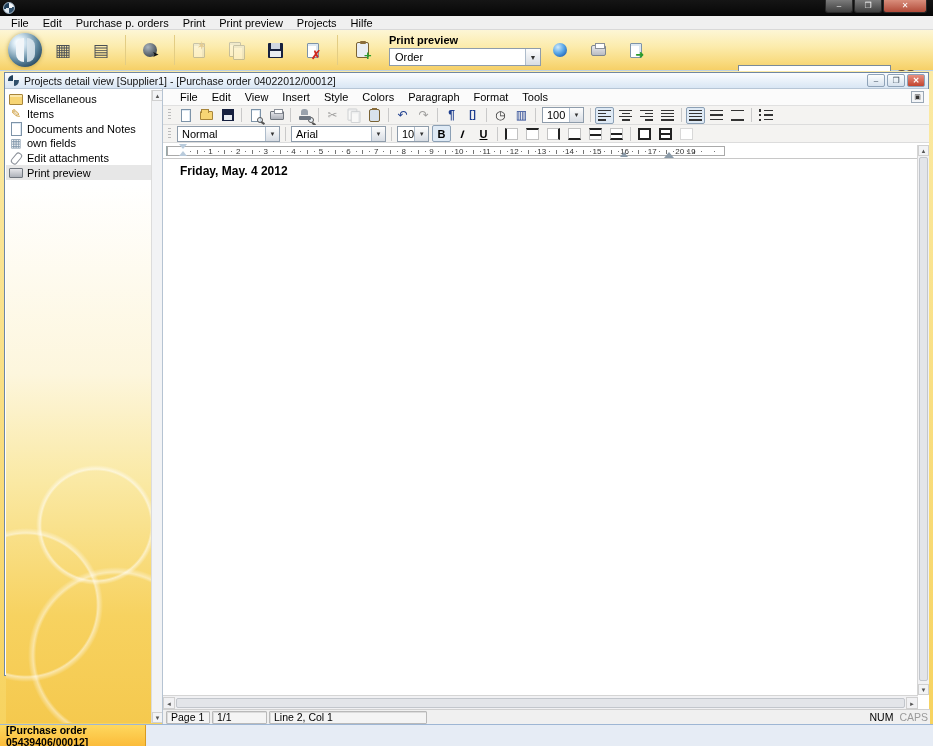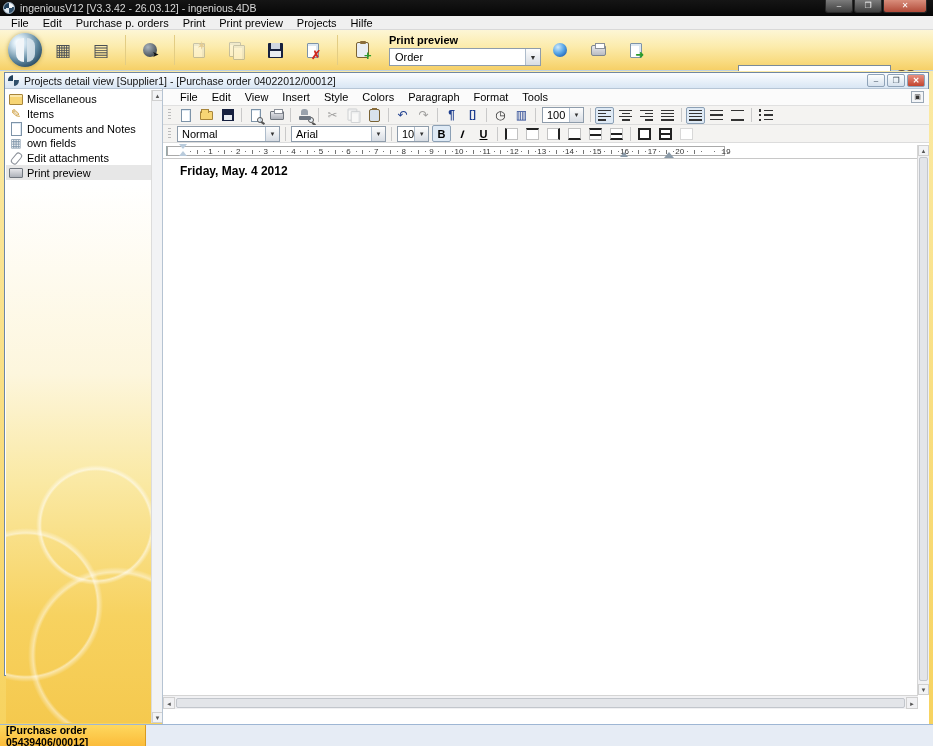--- a/index.html
+++ b/index.html
@@ -204,21 +204,20 @@
   #task-btn{position:absolute;left:0;top:0;height:22px;width:146px;display:flex;align-items:center;padding-left:6px;
       background:linear-gradient(#fed85e,#fbba38);border-right:1px solid #d89b20;font-weight:bold;font-size:10.5px;color:#000;}
 </style>
 </head>
 <body>
 
 <div id="app">
 
   <div id="titlebar">
     <span class="applogo-sm"></span>
-    <span>ingeniousV12 [V3.3.42 - 26.03.12] - ingenious.4DB</span>
     <div class="capbtns">
       <div class="capbtn">–</div>
       <div class="capbtn">❐</div>
       <div class="capbtn close">✕</div>
     </div>
   </div>
 
   <div id="menubar">
       <span class="menu-item">File</span>
       <span class="menu-item">Edit</span>
@@ -613,21 +612,21 @@
             <span class="rtick" style="left: 470.4px;"></span>
             <span class="rdot" style="left: 477.3px;"></span>
             <span class="rnum" style="left: 484.2px;">17</span>
             <span class="rdot" style="left: 491.1px;"></span>
             <span class="rtick" style="left: 498px;"></span>
             <span class="rdot" style="left: 504.9px;"></span>
             <span class="rnum" style="left: 511.8px;">20</span>
             <span class="rdot" style="left: 518.7px;"></span>
             <span class="rtick" style="left: 525.6px;"></span>
             <span class="rdot" style="left: 532.5px;"></span>
-            <span class="rnum" style="left: 558px; font-family: Liberation Mono, monospace;">19</span>
+            <span class="rnum" style="left: 523px; font-family: Liberation Mono, monospace;">19</span>
             <span class="rdot" style="left: 546.3px;"></span>
           </div>
         <span class="ind ind-fl"></span>
         <span class="ind ind-left"></span>
         <span class="ind ind-m16"></span>
         <span class="ind ind-m17"></span>
       </div>
 
       <div id="docarea">
           <div class="doc-line bold first">Friday, May. 4 2012</div>
@@ -638,20 +637,28 @@
         <div id="vthumb"></div>
         <div class="sarrow" style="bottom:0;">▼</div>
       </div>
 
       <div id="hscroll">
         <div class="harrow">◄</div>
         <div id="hthumb"></div>
         <div class="harrow">►</div>
       </div>
 
+      <div id="estatus">
+        <div class="spanel" id="sp-page">Page 1</div>
+        <div class="spanel" id="sp-ratio">1/1</div>
+        <div class="spanel" id="sp-pos">Line 2, Col 1</div>
+        <div style="flex:1;"></div>
+        <span class="kbd on">NUM</span>
+        <span class="kbd off">CAPS</span>
+      </div>
     </div>
   </div>
 
   <div id="taskbar">
     <div id="task-btn">[Purchase order 05439406/00012]</div>
   </div>
 
 </div>
 
 </body></html>

